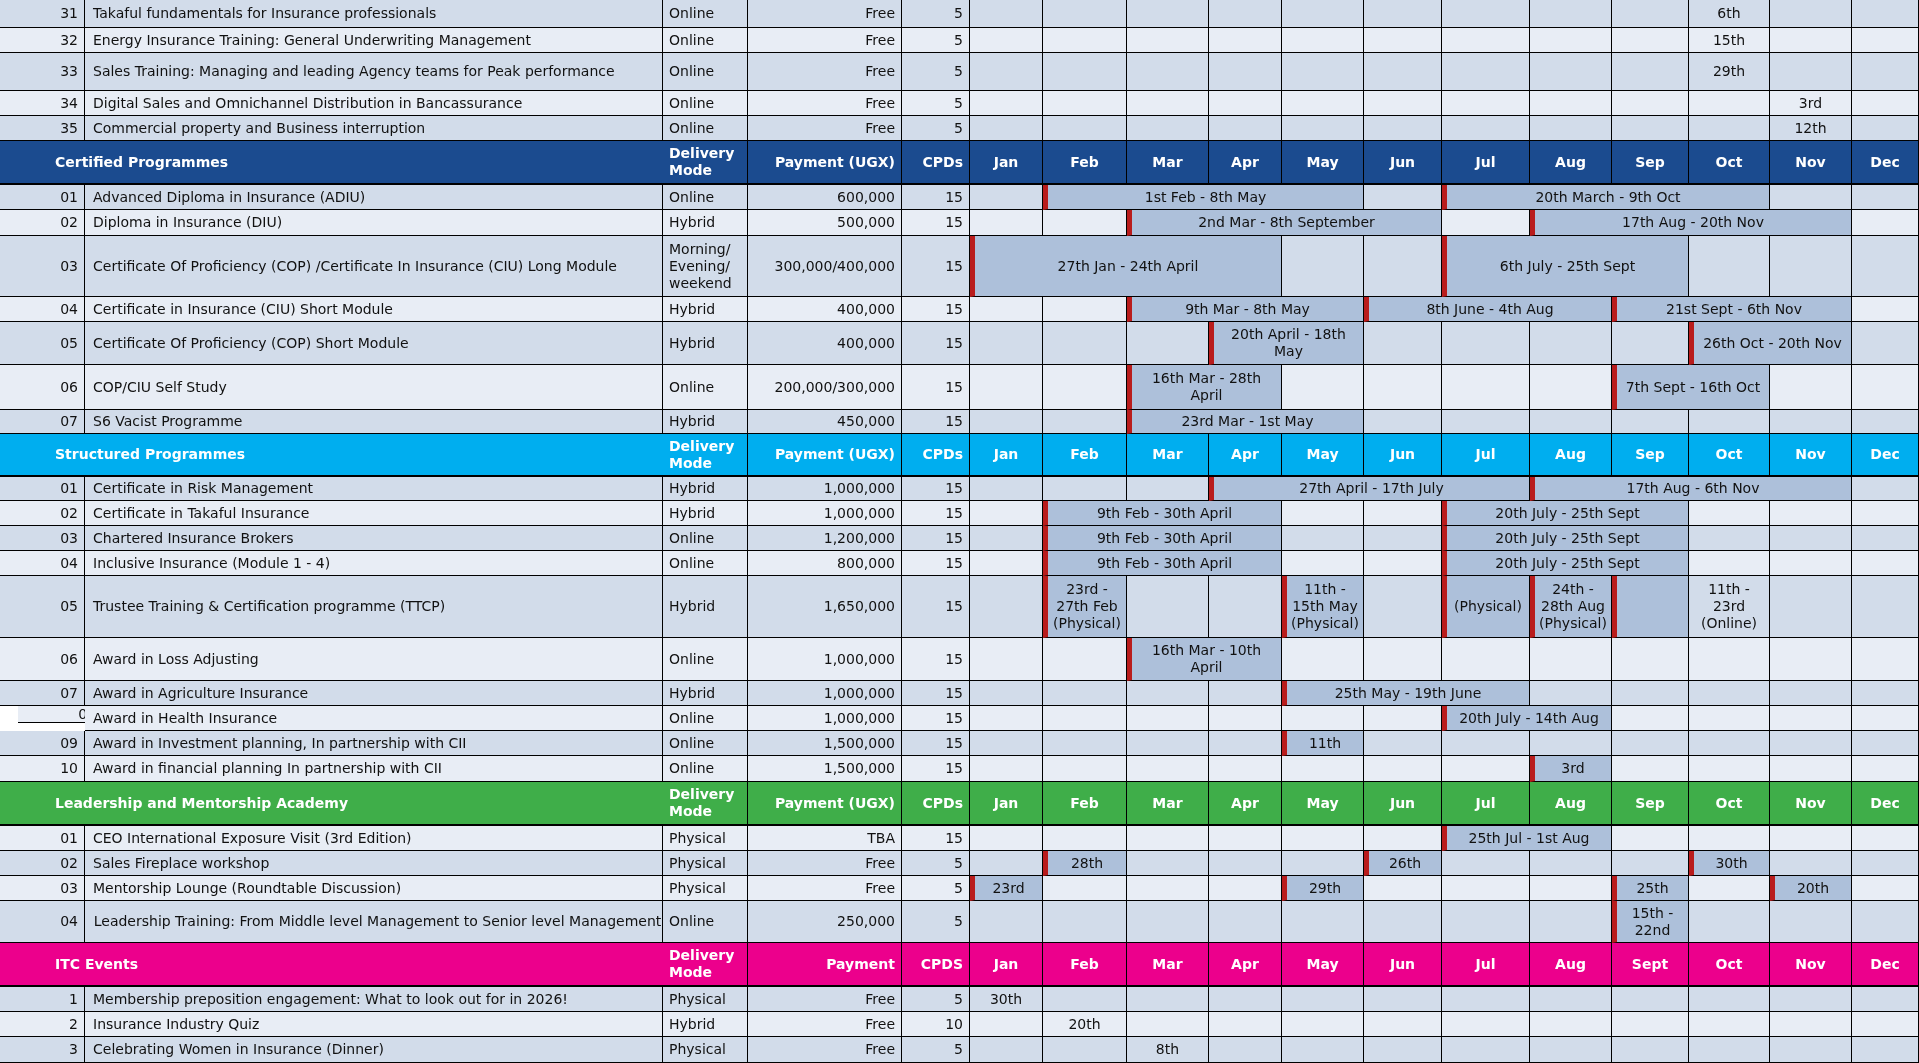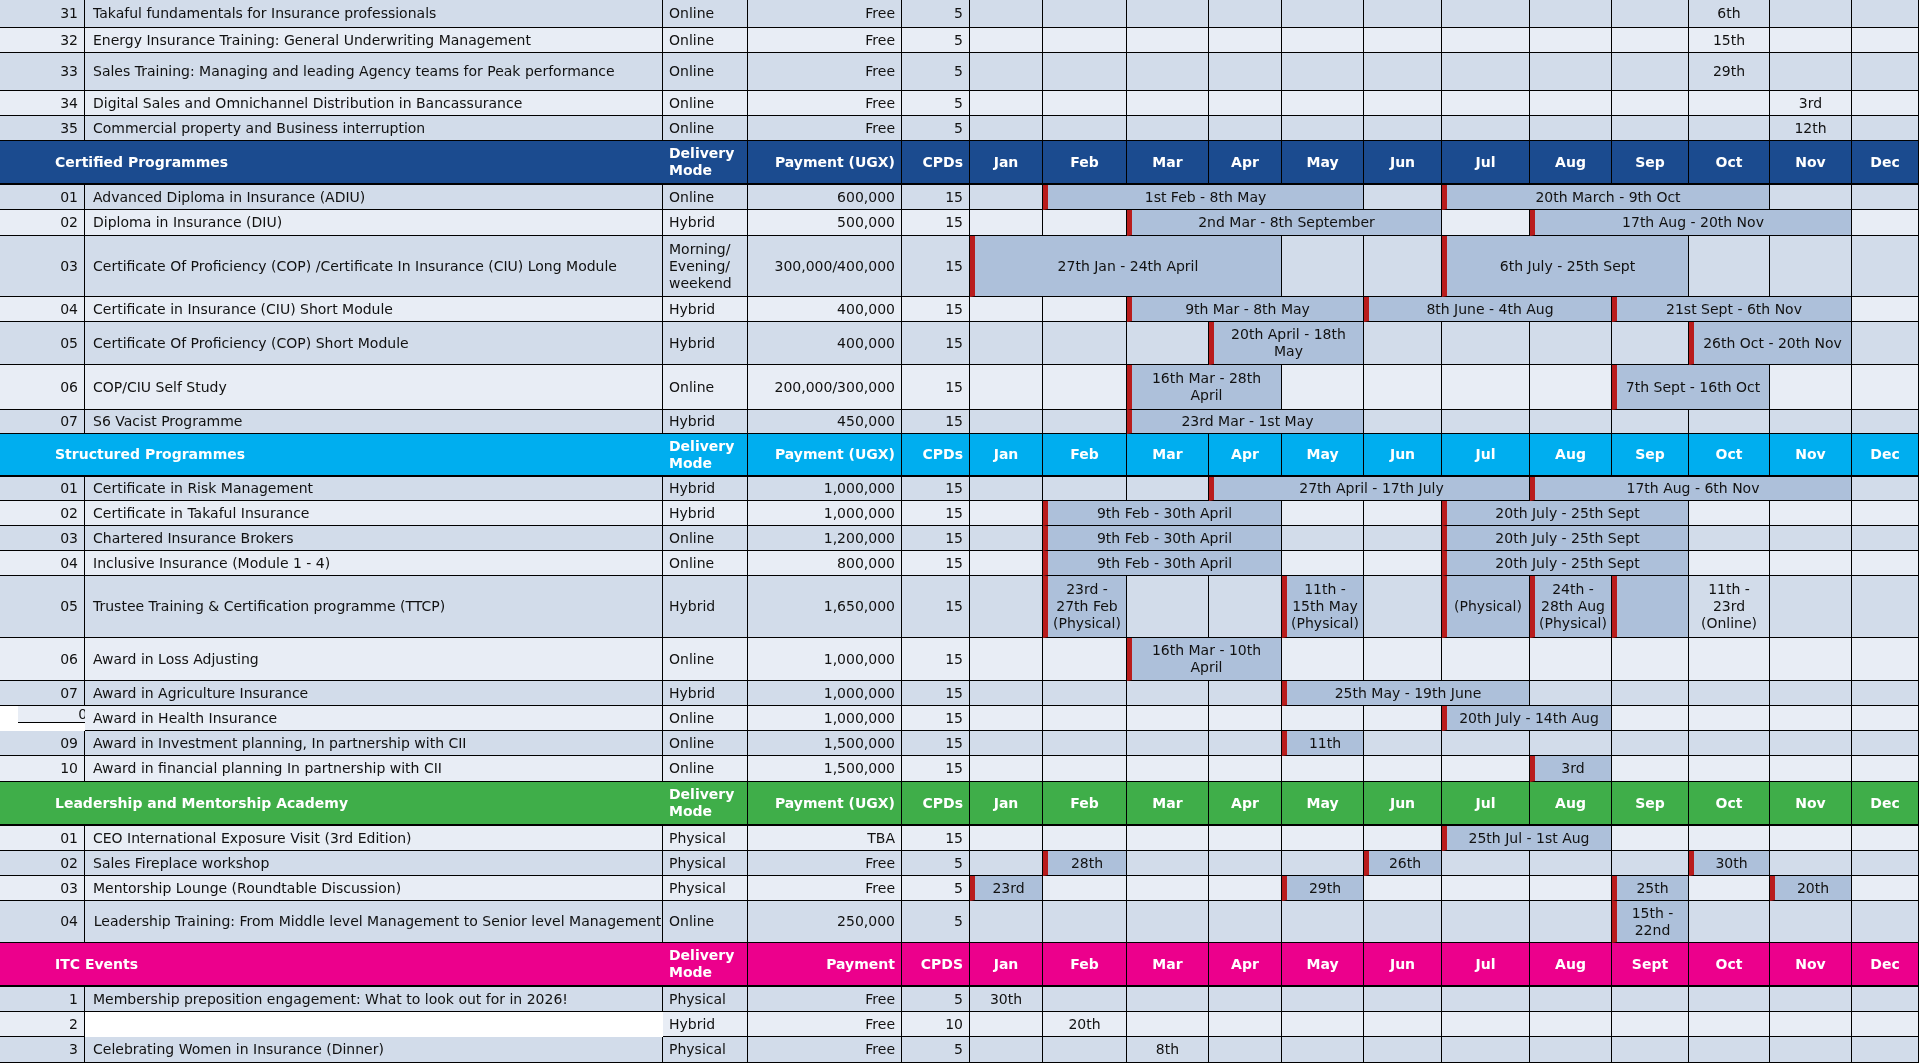--- a/index.html
+++ b/index.html
@@ -985,20 +985,23 @@
     <div class="cell band-a c-month" style="left: 1364px; top: 987px; width: 78px; height: 25px;"></div>
     <div class="cell band-a c-month" style="left: 1442px; top: 987px; width: 88px; height: 25px;"></div>
     <div class="cell band-a c-month" style="left: 1530px; top: 987px; width: 82px; height: 25px;"></div>
     <div class="cell band-a c-month" style="left: 1612px; top: 987px; width: 77px; height: 25px;"></div>
     <div class="cell band-a c-month" style="left: 1689px; top: 987px; width: 81px; height: 25px;"></div>
     <div class="cell band-a c-month" style="left: 1770px; top: 987px; width: 82px; height: 25px;"></div>
     <div class="cell band-a c-month" style="left: 1852px; top: 987px; width: 67px; height: 25px;"></div>
     <div class="cell band-b c-num" style="left: 0px; top: 1012px; width: 85px; height: 25px;">
       <span>2</span>
     </div>
+    <div class="cell band-b c-name" style="left: 85px; top: 1012px; width: 578px; height: 25px;">
+      <span>Insurance Industry Quiz</span>
+    </div>
     <div class="cell band-b c-mode" style="left: 663px; top: 1012px; width: 85px; height: 25px;">
       <span>Hybrid</span>
     </div>
     <div class="cell band-b c-pay" style="left: 748px; top: 1012px; width: 154px; height: 25px;">
       <span>Free</span>
     </div>
     <div class="cell band-b c-cpd" style="left: 902px; top: 1012px; width: 68px; height: 25px;">
       <span>10</span>
     </div>
     <div class="cell band-b c-month" style="left: 1043px; top: 1012px; width: 84px; height: 25px;">

